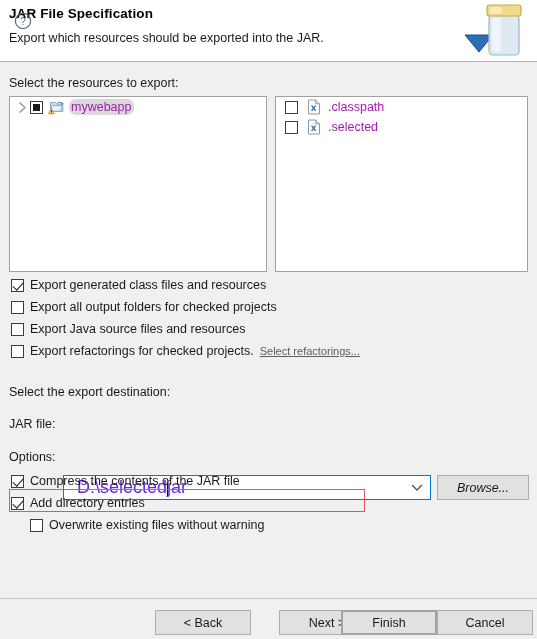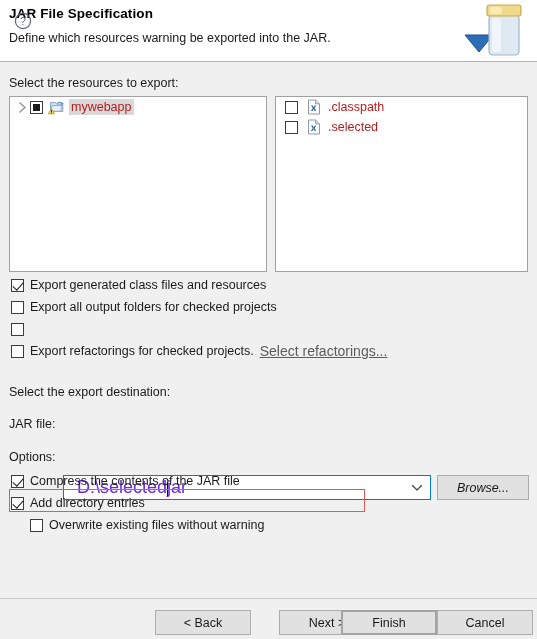--- a/index.html
+++ b/index.html
@@ -106,33 +106,33 @@
     transform: rotate(42deg);
   }
 
   .icon-slot {
     width: 18px; height: 16px;
     flex: none;
     margin-right: 3px;
     position: relative;
     display: inline-flex; align-items: center;
   }
-  .row-label { font-size: 12.5px; color: #b91c1c; }
+  .row-label { font-size: 12.5px; color: #a21caf; border-radius: 7px; }
 
   
   .opt-row {
     position: absolute;
     display: flex; align-items: center;
     height: 18px;
     white-space: nowrap;
   }
   .opt-row .cb { margin-right: 6px; }
   .opt-label { font-size: 12.5px; color: #1a1a1a; }
   .link {
-    font-size: 14px; color: #5c5c5c;
+    font-size: 11px; color: #5c5c5c;
     text-decoration: underline;
     margin-left: 6px;
     cursor: pointer;
   }
 
   
   .combo {
     position: absolute;
     left: 63px; top: 412px;
     width: 368px; height: 25px;
@@ -206,21 +206,21 @@
   #back-button   { left: 155px; }
   #next-button   { left: 243px; margin-left: 36px; }
   #finish-button { left: 341px; border: 2px solid #a3a3a3; }
   #cancel-button { left: 437px; }
 </style>
 </head>
 <body>
 
 <div class="header">
   <div class="header-title">JAR File Specification</div>
-  <div class="header-desc">Define which resources warning be exported into the JAR.</div>
+  <div class="header-desc">Export which resources should be exported into the JAR.</div>
   <div class="header-icon">
     <svg width="66" height="56" viewBox="0 0 66 56">
 
       <path d="M2 33 L30 33 L16 50 Z" fill="#2c6fb5"></path>
       <path d="M2 33 L30 33 L16 50 Z" fill="none" stroke="#1a4f8a" stroke-width="1"></path>
 
       <rect x="26" y="13" width="30" height="40" rx="4" fill="#dfe9f2" stroke="#9fb4c6" stroke-width="1.2"></rect>
       <rect x="29" y="16" width="9" height="34" rx="3" fill="#f2f7fb" opacity="0.85"></rect>
 
       <rect x="24" y="3" width="34" height="11" rx="2.5" fill="#f0d98a" stroke="#c9aa4e" stroke-width="1.2"></rect>
@@ -284,20 +284,21 @@
   <div class="opt-row" style="left:11px; top:213px;">
     <span class="cb checked"></span>
     <span class="opt-label">Export generated class files and resources</span>
   </div>
   <div class="opt-row" style="left:11px; top:235px;">
     <span class="cb"></span>
     <span class="opt-label">Export all output folders for checked projects</span>
   </div>
   <div class="opt-row" style="left:11px; top:257px;">
     <span class="cb"></span>
+    <span class="opt-label">Export Java source files and resources</span>
   </div>
   <div class="opt-row" style="left:11px; top:279px;">
     <span class="cb"></span>
     <span class="opt-label">Export refactorings for checked projects.</span>
     <span class="link">Select refactorings...</span>
   </div>
 
   <div class="label" style="left:9px; top:322px;text-align:right;">Select the export destination:</div>
   <div class="label" style="left:9px; top:354px;">JAR file:</div>
 

